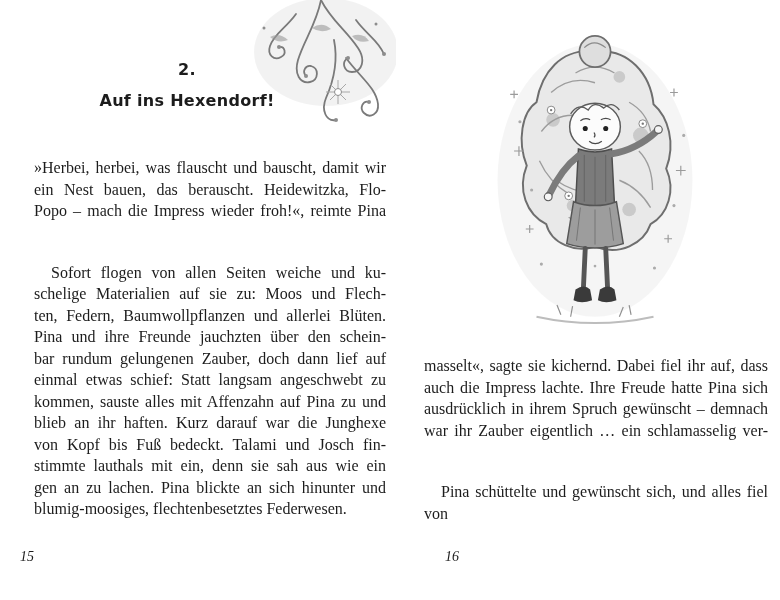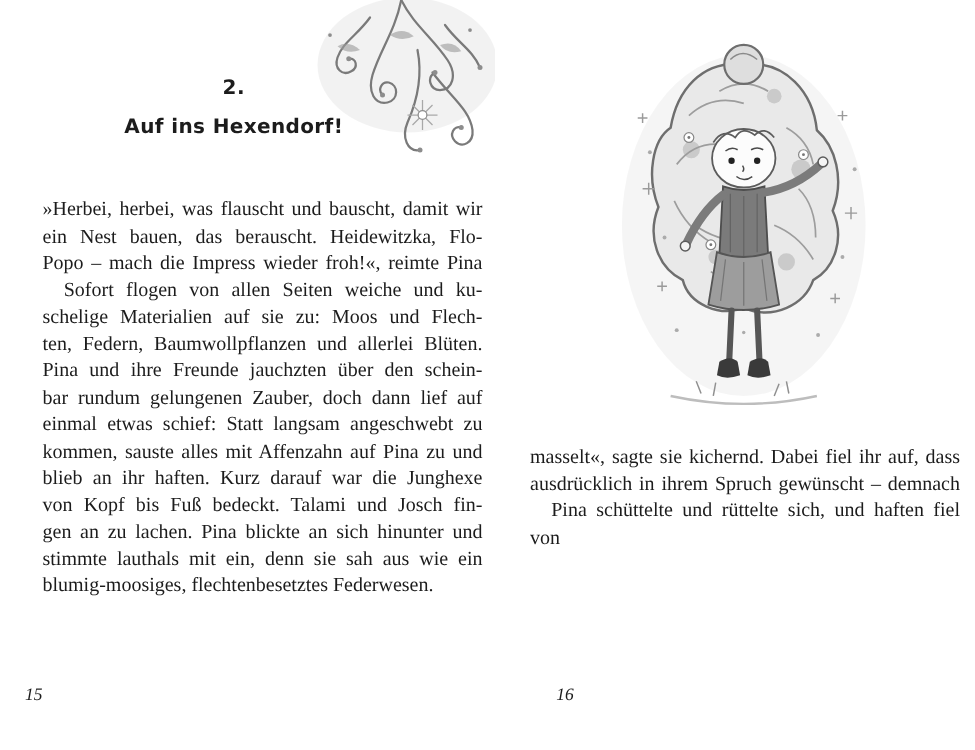--- a/index.html
+++ b/index.html
@@ -42,21 +42,21 @@
   }
   .text-col.left  { left: 34px;  top: 157px; width: 352px; }
   .text-col.right { left: 424px; top: 355px; width: 344px; }
   .line {
     font-size: 16px;
     line-height: 21.5px;
     text-align: justify;
     text-align-last: justify;
   }
   .line.para-end { text-align-last: auto; }
-  .line.indent   { text-indent: 17px; }
+  .line.indent   { text-indent: 17px; margin-top: 40px; }
   .page-num {
     position: absolute;
     top: 549px;
     font-size: 14px;
     font-style: italic;
     text-align: left;
   }
   .page-num.left  { left: 20px;  width: 352px; }
   .page-num.right { left: 445px; width: 344px; }
   .flourish-wrap {
@@ -126,22 +126,22 @@
     <div class="line">Popo – mach die Impress wieder froh!«, reimte Pina</div>
     <div class="line indent">Sofort flogen von allen Seiten weiche und ku-</div>
     <div class="line">schelige Materialien auf sie zu: Moos und Flech-</div>
     <div class="line">ten, Federn, Baumwollpflanzen und allerlei Blüten.</div>
     <div class="line">Pina und ihre Freunde jauchzten über den schein-</div>
     <div class="line">bar rundum gelungenen Zauber, doch dann lief auf</div>
     <div class="line">einmal etwas schief: Statt langsam angeschwebt zu</div>
     <div class="line">kommen, sauste alles mit Affenzahn auf Pina zu und</div>
     <div class="line">blieb an ihr haften. Kurz darauf war die Junghexe</div>
     <div class="line">von Kopf bis Fuß bedeckt. Talami und Josch fin-</div>
+    <div class="line">stimmte lauthals mit ein, denn sie sah aus wie ein</div>
     <div class="line">gen an zu lachen. Pina blickte an sich hinunter und</div>
-    <div class="line">stimmte lauthals mit ein, denn sie sah aus wie ein</div>
     <div class="line para-end">blumig-moosiges, flechtenbesetztes Federwesen.</div>
   </div>
 
   <div class="page-num left">15</div>
 
   <div class="witch-wrap">
     <svg width="230" height="312" viewBox="0 0 230 320">
       <ellipse cx="115" cy="150" rx="100" ry="140" fill="#000000" opacity="0.04"></ellipse>
 
       <path d="M115 18 C80 14 60 40 55 70 C40 80 35 110 45 135 C35 160 45 185 65 195 C70 215 95 225 115 218 C140 228 165 215 172 195 C190 185 198 160 188 138 C198 112 190 85 175 72 C172 42 150 14 115 18 Z" fill="#e9e9e9" stroke="#6e6e6e" stroke-width="2"></path>
@@ -230,19 +230,21 @@
         <circle cx="206" cy="104" r="1.6"></circle>
         <circle cx="60" cy="236" r="1.6"></circle>
         <circle cx="176" cy="240" r="1.6"></circle>
         <circle cx="115" cy="238" r="1.4"></circle>
       </g>
     </svg>
   </div>
 
   <div class="text-col right">
     <div class="line">masselt«, sagte sie kichernd. Dabei fiel ihr auf, dass</div>
+    <div class="line">auch die Impress lachte. Ihre Freude hatte Pina sich</div>
     <div class="line">ausdrücklich in ihrem Spruch gewünscht – demnach</div>
-    <div class="line indent">Pina schüttelte und rüttelte sich, und haften fiel von</div>
+    <div class="line">war ihr Zauber eigentlich … ein schlamasselig ver-</div>
+    <div class="line indent">Pina schüttelte und gewünscht sich, und alles fiel von</div>
   </div>
 
   <div class="page-num right">16</div>
 
 </div>
 
 </body></html>

